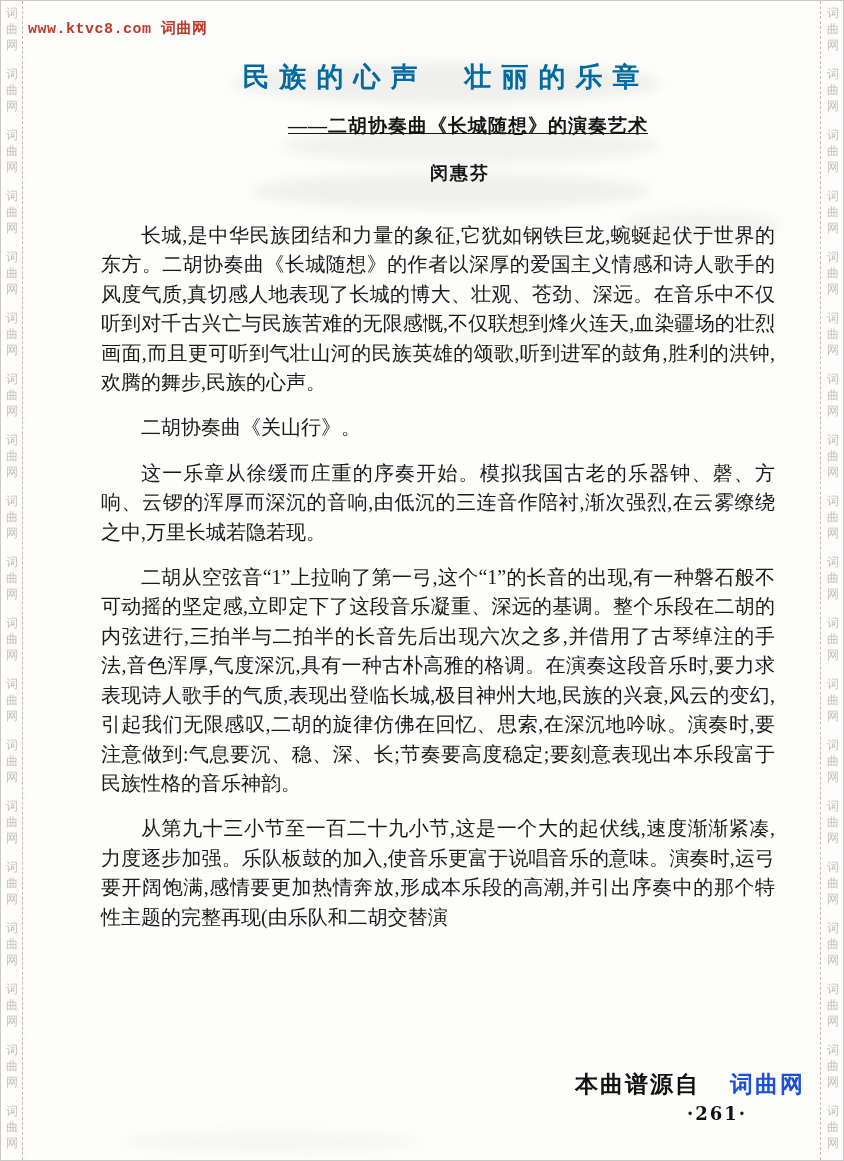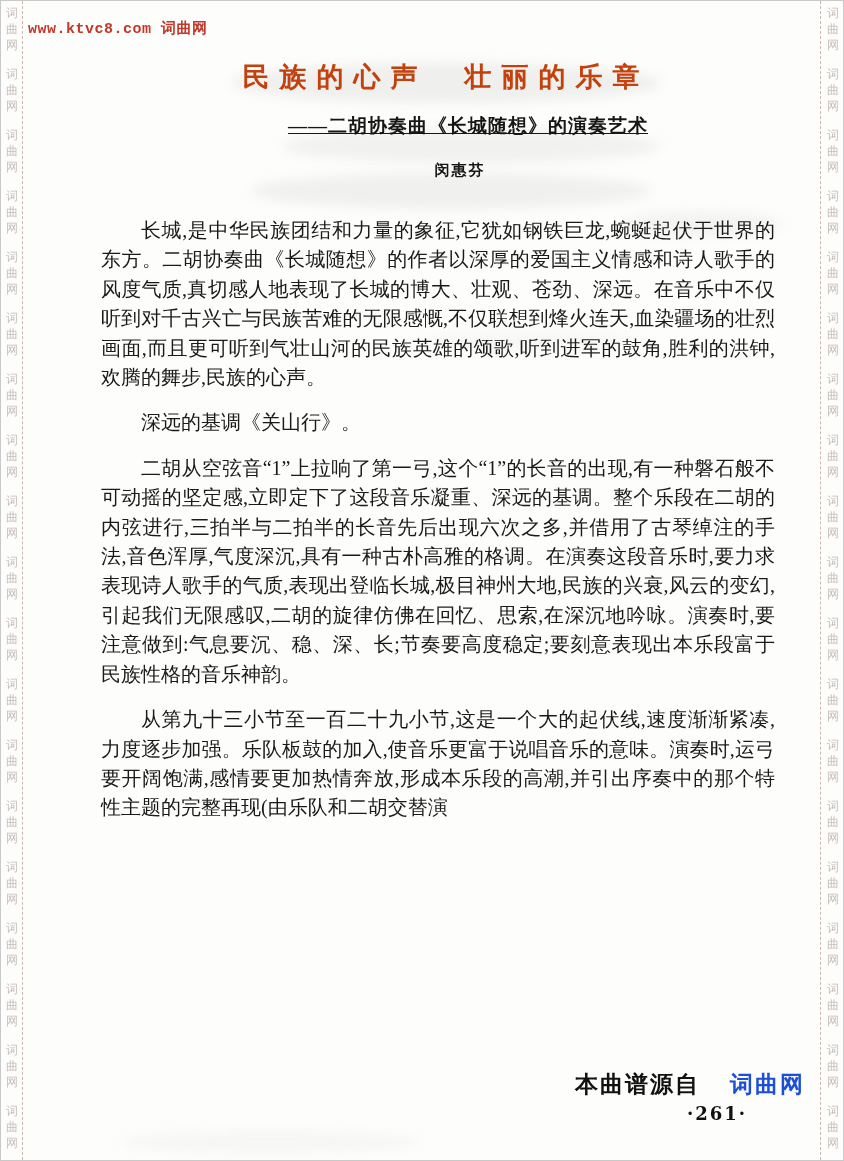--- a/index.html
+++ b/index.html
@@ -39,35 +39,35 @@
     color:#c0392b;
     white-space:nowrap;
   }
   
   .content{position:absolute;left:84px;top:0;width:706px;}
   .article-title{
     margin:58px 0 0 0;
     text-align:center;
     transform:translateX(8px);
     font-size:27px;font-weight:700;letter-spacing:10px;
-    color:#c2410c;
+    color:#0369a1;
   }
   .article-subtitle{
     margin:18px 0 0 0;
     text-align:center;
     transform:translateX(30px);
     font-size:19px;font-weight:700;letter-spacing:1px;
     color:#161616;
     text-decoration:underline;
   }
   .article-author{
     margin:22px 0 0 0;
     text-align:center;
     transform:translateX(22px);
-    font-size:15px;font-weight:700;letter-spacing:2px;
+    font-size:18px;font-weight:700;letter-spacing:2px;
     color:#161616;
   }
   .article-body{margin-top:36px;}
   .body-p{
     margin:16px;
     font-size:20px;line-height:29.4px;
     text-align:justify;text-justify:inter-ideograph;
     text-indent:2em;
     color:#1a1a1a;
   }
@@ -317,21 +317,22 @@
 
   <div class="top-watermark">www.ktvc8.com 词曲网</div>
 
   <div class="content">
     <h1 class="article-title">民族的心声　壮丽的乐章</h1>
     <h2 class="article-subtitle">——二胡协奏曲《长城随想》的演奏艺术</h2>
     <div class="article-author">闵惠芬</div>
 
     <div class="article-body">
       <p class="body-p">长城,是中华民族团结和力量的象征,它犹如钢铁巨龙,蜿蜒起伏于世界的东方。二胡协奏曲《长城随想》的作者以深厚的爱国主义情感和诗人歌手的风度气质,真切感人地表现了长城的博大、壮观、苍劲、深远。在音乐中不仅听到对千古兴亡与民族苦难的无限感慨,不仅联想到烽火连天,血染疆场的壮烈画面,而且更可听到气壮山河的民族英雄的颂歌,听到进军的鼓角,胜利的洪钟,欢腾的舞步,民族的心声。</p>
-      <p class="body-p">深远的基调《关山行》。</p>
+      <p class="body-p">二胡协奏曲《关山行》。</p>
+      <p class="body-p">这一乐章从徐缓而庄重的序奏开始。模拟我国古老的乐器钟、磬、方响、云锣的浑厚而深沉的音响,由低沉的三连音作陪衬,渐次强烈,在云雾缭绕之中,万里长城若隐若现。</p>
       <p class="body-p">二胡从空弦音“1”上拉响了第一弓,这个“1”的长音的出现,有一种磐石般不可动摇的坚定感,立即定下了这段音乐凝重、深远的基调。整个乐段在二胡的内弦进行,三拍半与二拍半的长音先后出现六次之多,并借用了古琴绰注的手法,音色浑厚,气度深沉,具有一种古朴高雅的格调。在演奏这段音乐时,要力求表现诗人歌手的气质,表现出登临长城,极目神州大地,民族的兴衰,风云的变幻,引起我们无限感叹,二胡的旋律仿佛在回忆、思索,在深沉地吟咏。演奏时,要注意做到:气息要沉、稳、深、长;节奏要高度稳定;要刻意表现出本乐段富于民族性格的音乐神韵。</p>
       <p class="body-p">从第九十三小节至一百二十九小节,这是一个大的起伏线,速度渐渐紧凑,力度逐步加强。乐队板鼓的加入,使音乐更富于说唱音乐的意味。演奏时,运弓要开阔饱满,感情要更加热情奔放,形成本乐段的高潮,并引出序奏中的那个特性主题的完整再现(由乐队和二胡交替演</p>
     </div>
   </div>
 
   <div class="page-number">·261·</div>
 
   <div class="footer-source">
     <span class="footer-prefix">本曲谱源自</span>
     <span class="footer-brand">词曲网</span>

